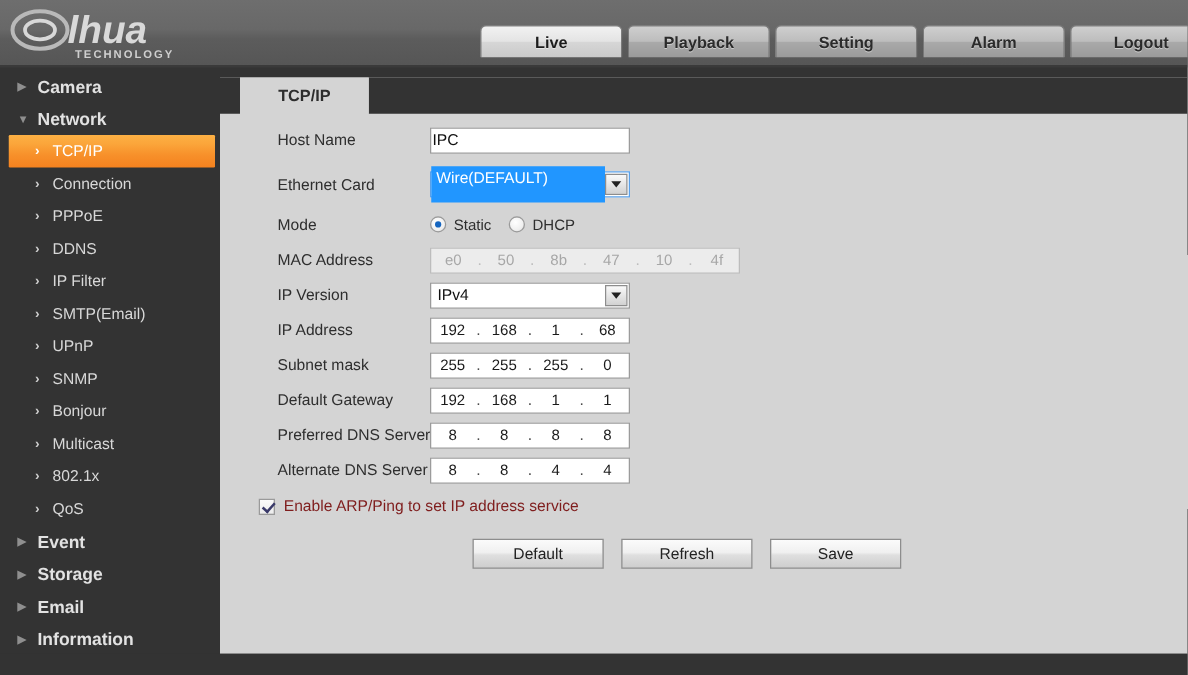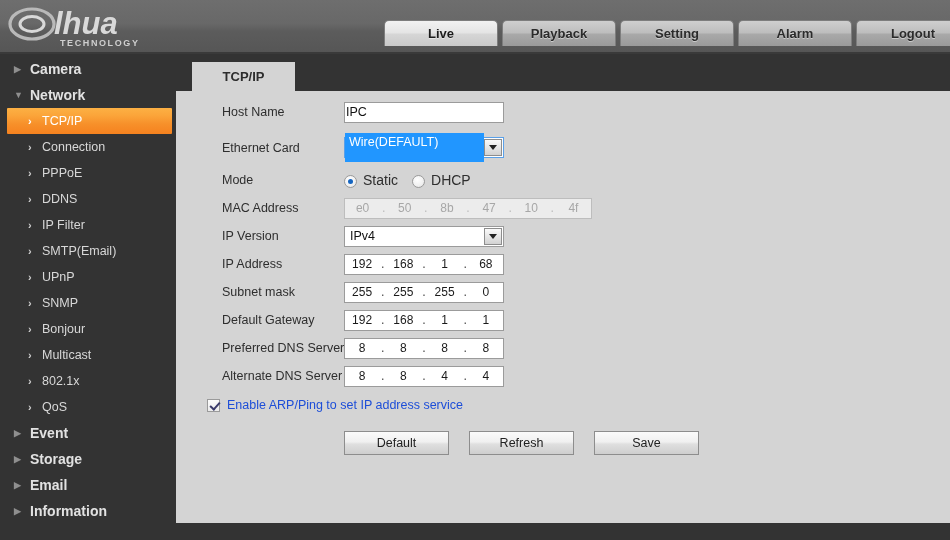--- a/index.html
+++ b/index.html
@@ -222,21 +222,21 @@
   }
   .combo .arrow i {
     display: block;
     width: 0; height: 0;
     border-left: 4px solid transparent;
     border-right: 4px solid transparent;
     border-top: 5px solid #222;
   }
 
   
-  .radios { display: flex; align-items: flex-end; gap: 6px; font-size: 14px; color: #2e2e2e; }
+  .radios { display: flex; align-items: flex-start; gap: 6px; font-size: 12px; color: #2e2e2e; }
   .radio {
     width: 13px; height: 13px;
     border-radius: 50%;
     border: 1px solid #9a9a9a;
     background: radial-gradient(circle at 40% 35%, #ffffff 0%, #f0f0f0 60%, #dcdcdc 100%);
     position: relative;
     cursor: pointer;
     flex: 0 0 13px;
   }
   .radio.on::after {
@@ -298,29 +298,30 @@
   }
   .cbx.on::after {
     content: "";
     position: absolute;
     left: 4px; top: 0px;
     width: 4px; height: 8px;
     border: solid #3a3a6a;
     border-width: 0 2px 2px 0;
     transform: rotate(42deg);
   }
-  .checkrow .ctext { font-size: 12.5px; color: #1d4ed8; }
+  .checkrow .ctext { font-size: 12.5px; color: #7f1d1d; }
 
   
   .buttons {
     position: relative;
     margin-top: 11px;
     padding-left: 168px;
     display: flex;
-    gap: 20px;
+    gap: 14px;
+    margin-left: 34px;
   }
   .btn {
     width: 105px; height: 24px;
     font-family: "Liberation Sans", sans-serif;
     font-size: 12.5px;
     color: #222;
     background: linear-gradient(to bottom, #fbfbfb 0%, #f0f0f0 45%, #dfdfdf 55%, #cecece 100%);
     border: 1px solid #8d8d8d;
     cursor: pointer;
     outline: none;

